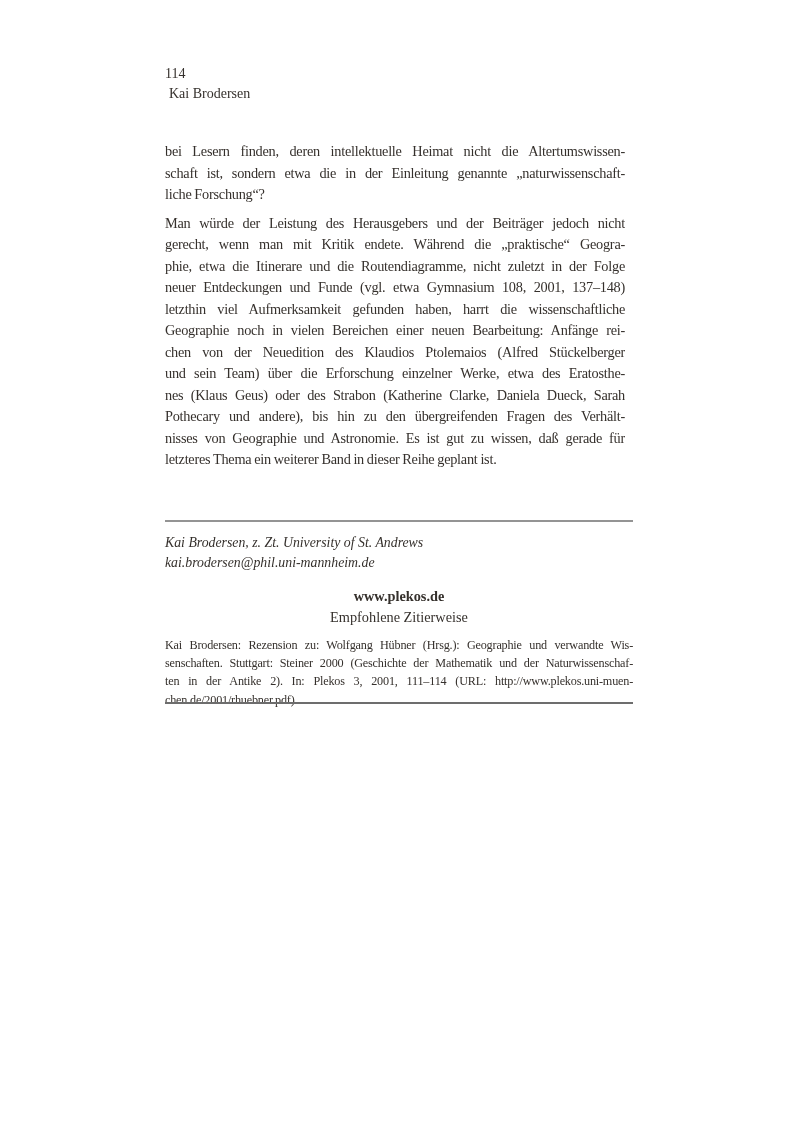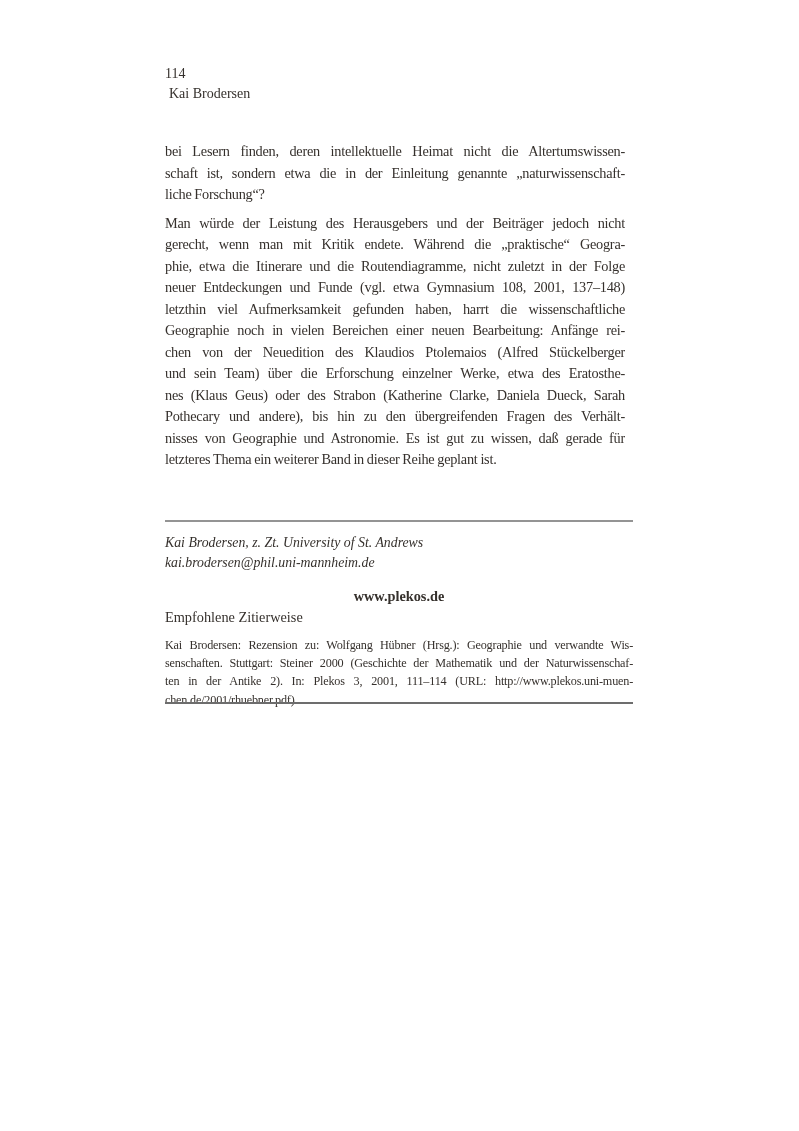--- a/index.html
+++ b/index.html
@@ -90,21 +90,21 @@
     text-align: center;
     font-weight: bold;
     font-size: 14.3px;
     line-height: 16px;
   }
   #citation-heading {
     position: absolute;
     left: 165px;
     top: 609px;
     width: 468px;
-    text-align: left;
+    text-align: center;
     font-size: 14.3px;
     line-height: 16px;
   }
   #citation-block {
     position: absolute;
     left: 165px;
     top: 636px;
     width: 468px;
   }
   #citation-block .line {

